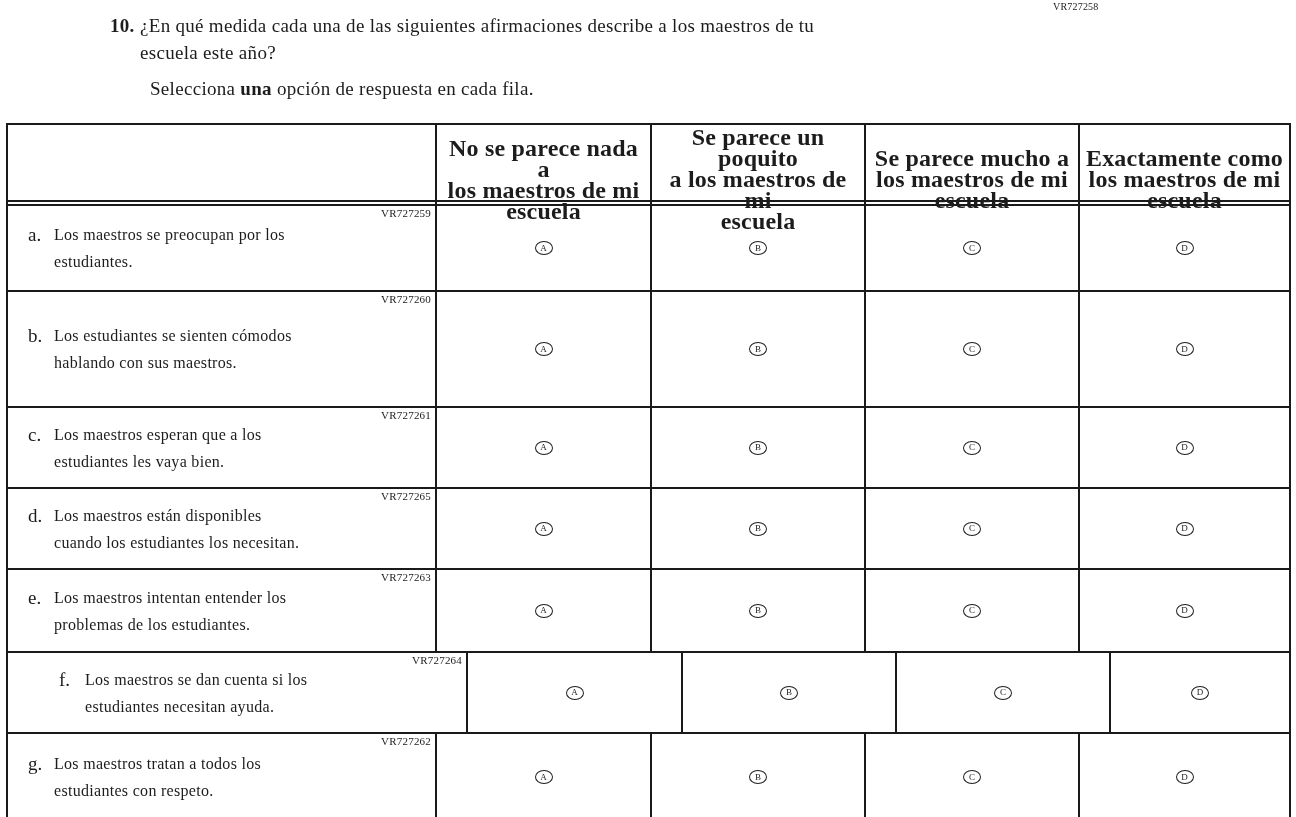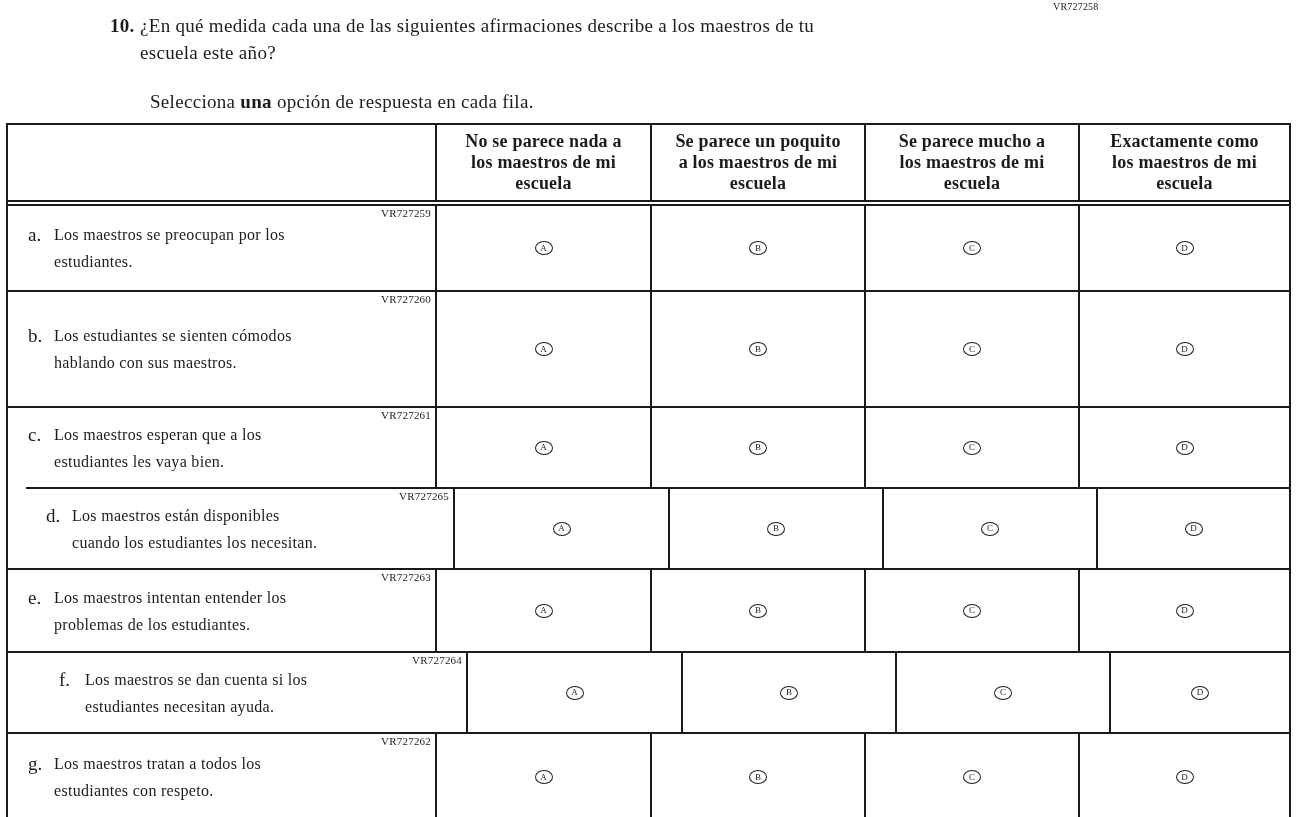--- a/index.html
+++ b/index.html
@@ -19,41 +19,41 @@
     font-size: 10px; letter-spacing: 0.2px;
   }
 
   
   .question {
     position: absolute; top: 12px; left: 110px; width: 920px;
     font-size: 19px; letter-spacing: 0.3px; line-height: 27px;
   }
   .qnum { float: left; width: 30px; font-weight: bold; }
   .qbody { margin-left: 30px; }
-  .instruction { margin-top: 22px; margin-left: 10px; }
+  .instruction { margin-top: 9px; margin-left: 10px; }
 
   
   .qtable {
     position: absolute; left: 6px; top: 123px; width: 1285px;
     border: 2px solid #1a1a1a;
     background: #fff;
   }
   .trow {
     display: grid;
     grid-template-columns: 427px 215px 214px 214px 1fr;
   }
   .trow.header { height: 81px; border-bottom: 6px double #1a1a1a; }
   .trow.body + .trow.body { border-top: 2px solid #1a1a1a; }
   .cell { position: relative; }
   .cell + .cell { border-left: 2px solid #1a1a1a; }
 
   .head-cell {
     display: flex; align-items: center; justify-content: center;
     text-align: center;
-    font-weight: bold; font-size: 18px; line-height: 21px;
+    font-weight: bold; font-size: 24px; line-height: 21px;
     letter-spacing: 0.2px;
     padding: 2px 4px;
   }
 
   .stmt-cell {
     display: flex; flex-direction: column; justify-content: center;
     padding: 4px 8px 4px 20px;
   }
   .vr-code {
     position: absolute; top: 1px; right: 4px;
@@ -167,21 +167,21 @@
       <span class="bubble">B</span>
     </div>
     <div class="cell opt-cell">
       <span class="bubble">C</span>
     </div>
     <div class="cell opt-cell">
       <span class="bubble">D</span>
     </div>
   </div>
 
-  <div class="trow body" style="height: 81px; margin-left: 18px;">
+  <div class="trow body" style="height: 81px;">
     <div class="cell stmt-cell">
       <div class="vr-code">VR727265</div>
       <div class="stmt">
         <span class="letter">d.</span>
         <span class="lines multiline">Los maestros están disponibles
 cuando los estudiantes los necesitan.</span>
       </div>
     </div>
     <div class="cell opt-cell">
       <span class="bubble">A</span>

